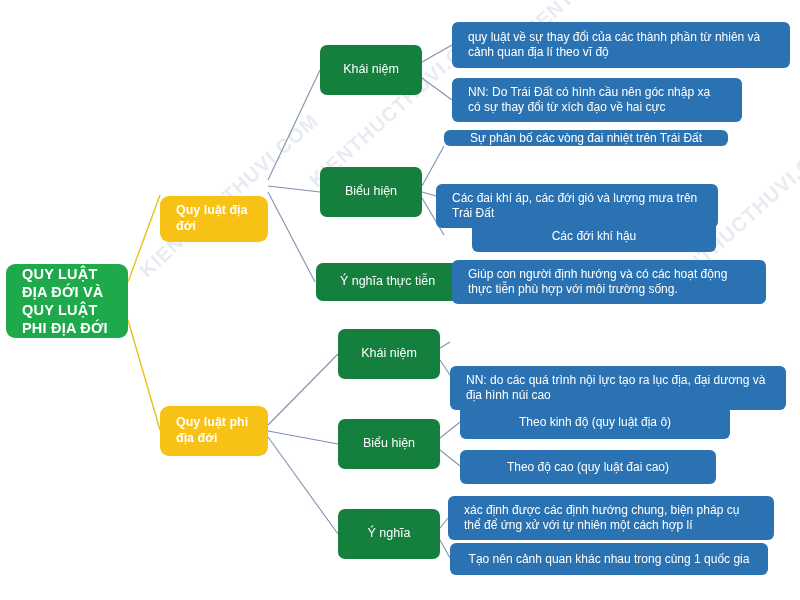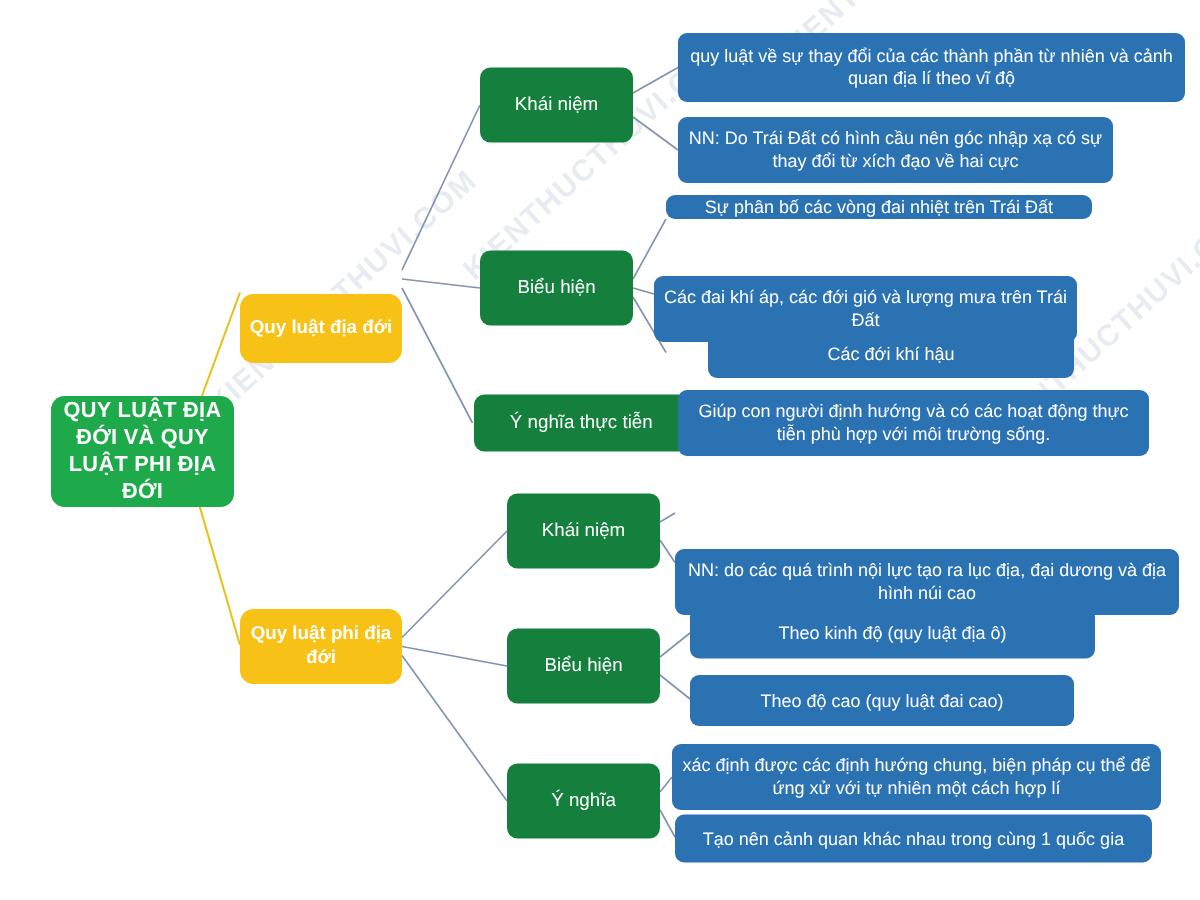--- a/index.html
+++ b/index.html
@@ -38,32 +38,30 @@
     transform: rotate(-42deg);
     transform-origin: left top;
     user-select: none;
   }
   .node {
     position: absolute;
     box-sizing: border-box;
     display: flex;
     align-items: center;
     justify-content: center;
-    text-align: center;
     color: #ffffff;
     line-height: 1.25;
-    padding: 2px 6px;
+    padding: 2px 16px;
   }
   .root {
     background: #1eaa4b;
     border-radius: 9px;
     font-size: 14.5px;
     font-weight: 700;
     letter-spacing: .2px;
-    margin-left: 28px;
   }
   .lvl1 {
     background: #f7c115;
     border-radius: 9px;
     font-size: 12.5px;
     font-weight: 600;
   }
   .lvl2 {
     background: #15803d;
     border-radius: 7px;

